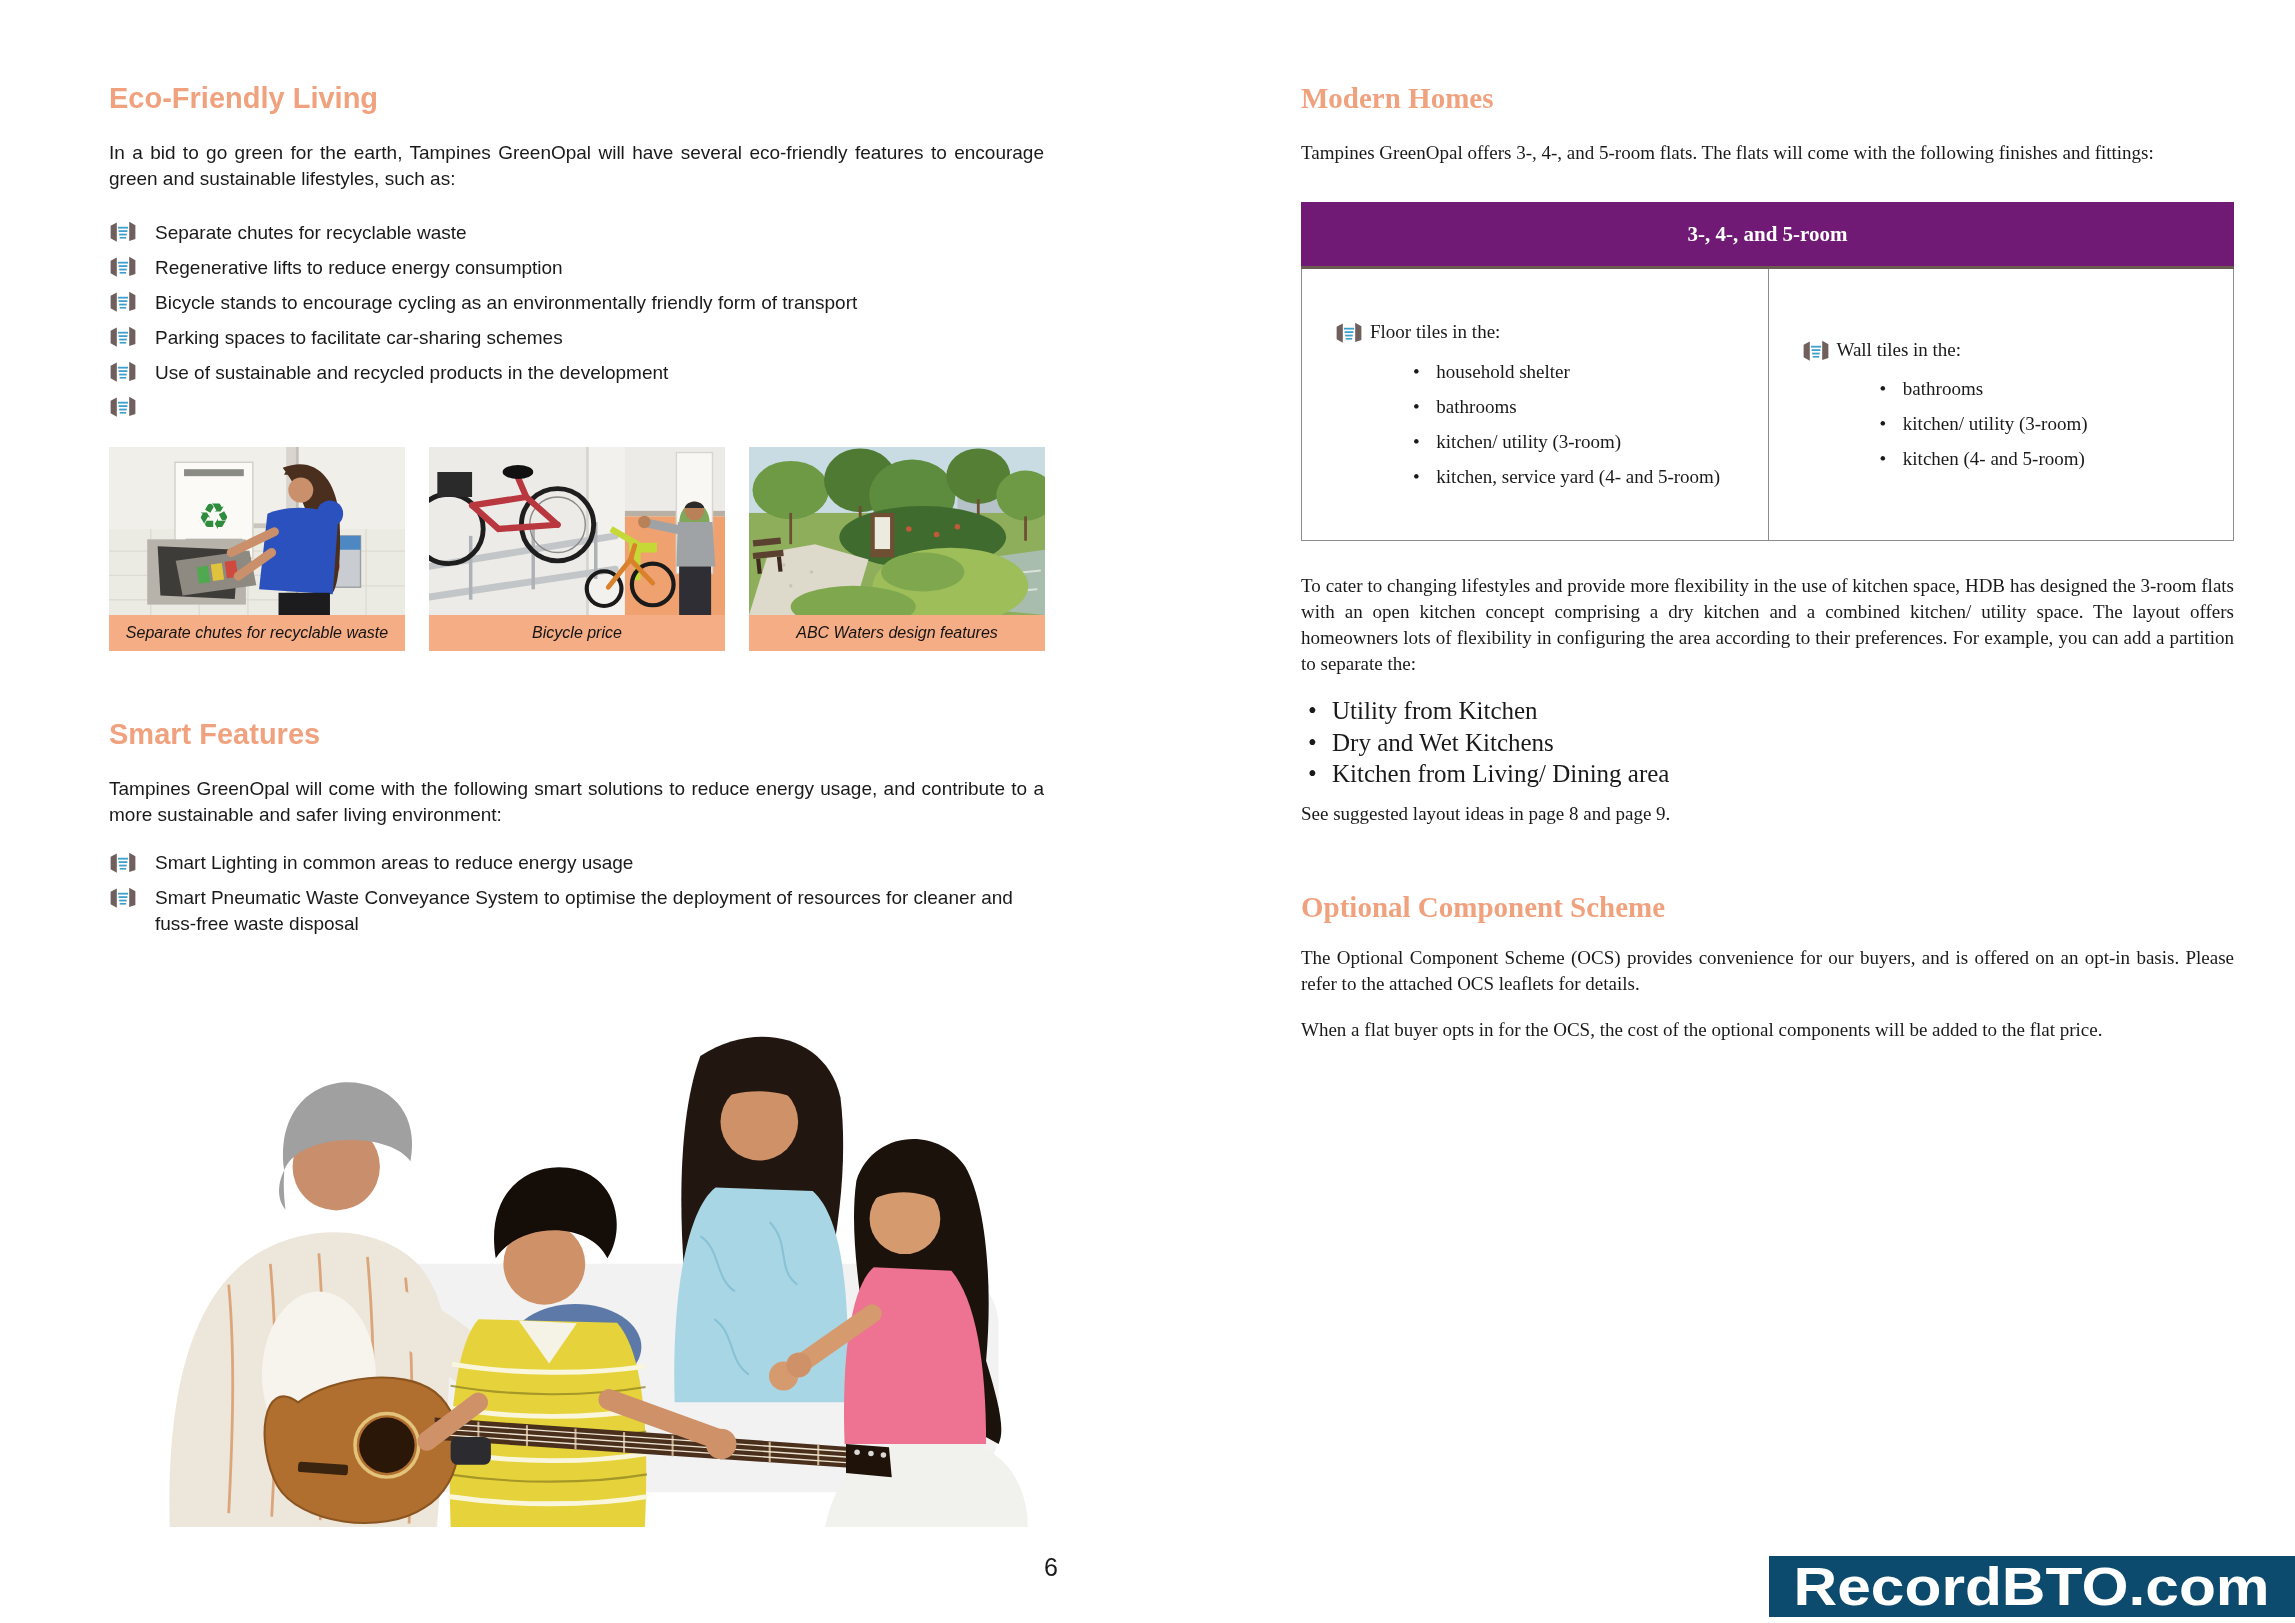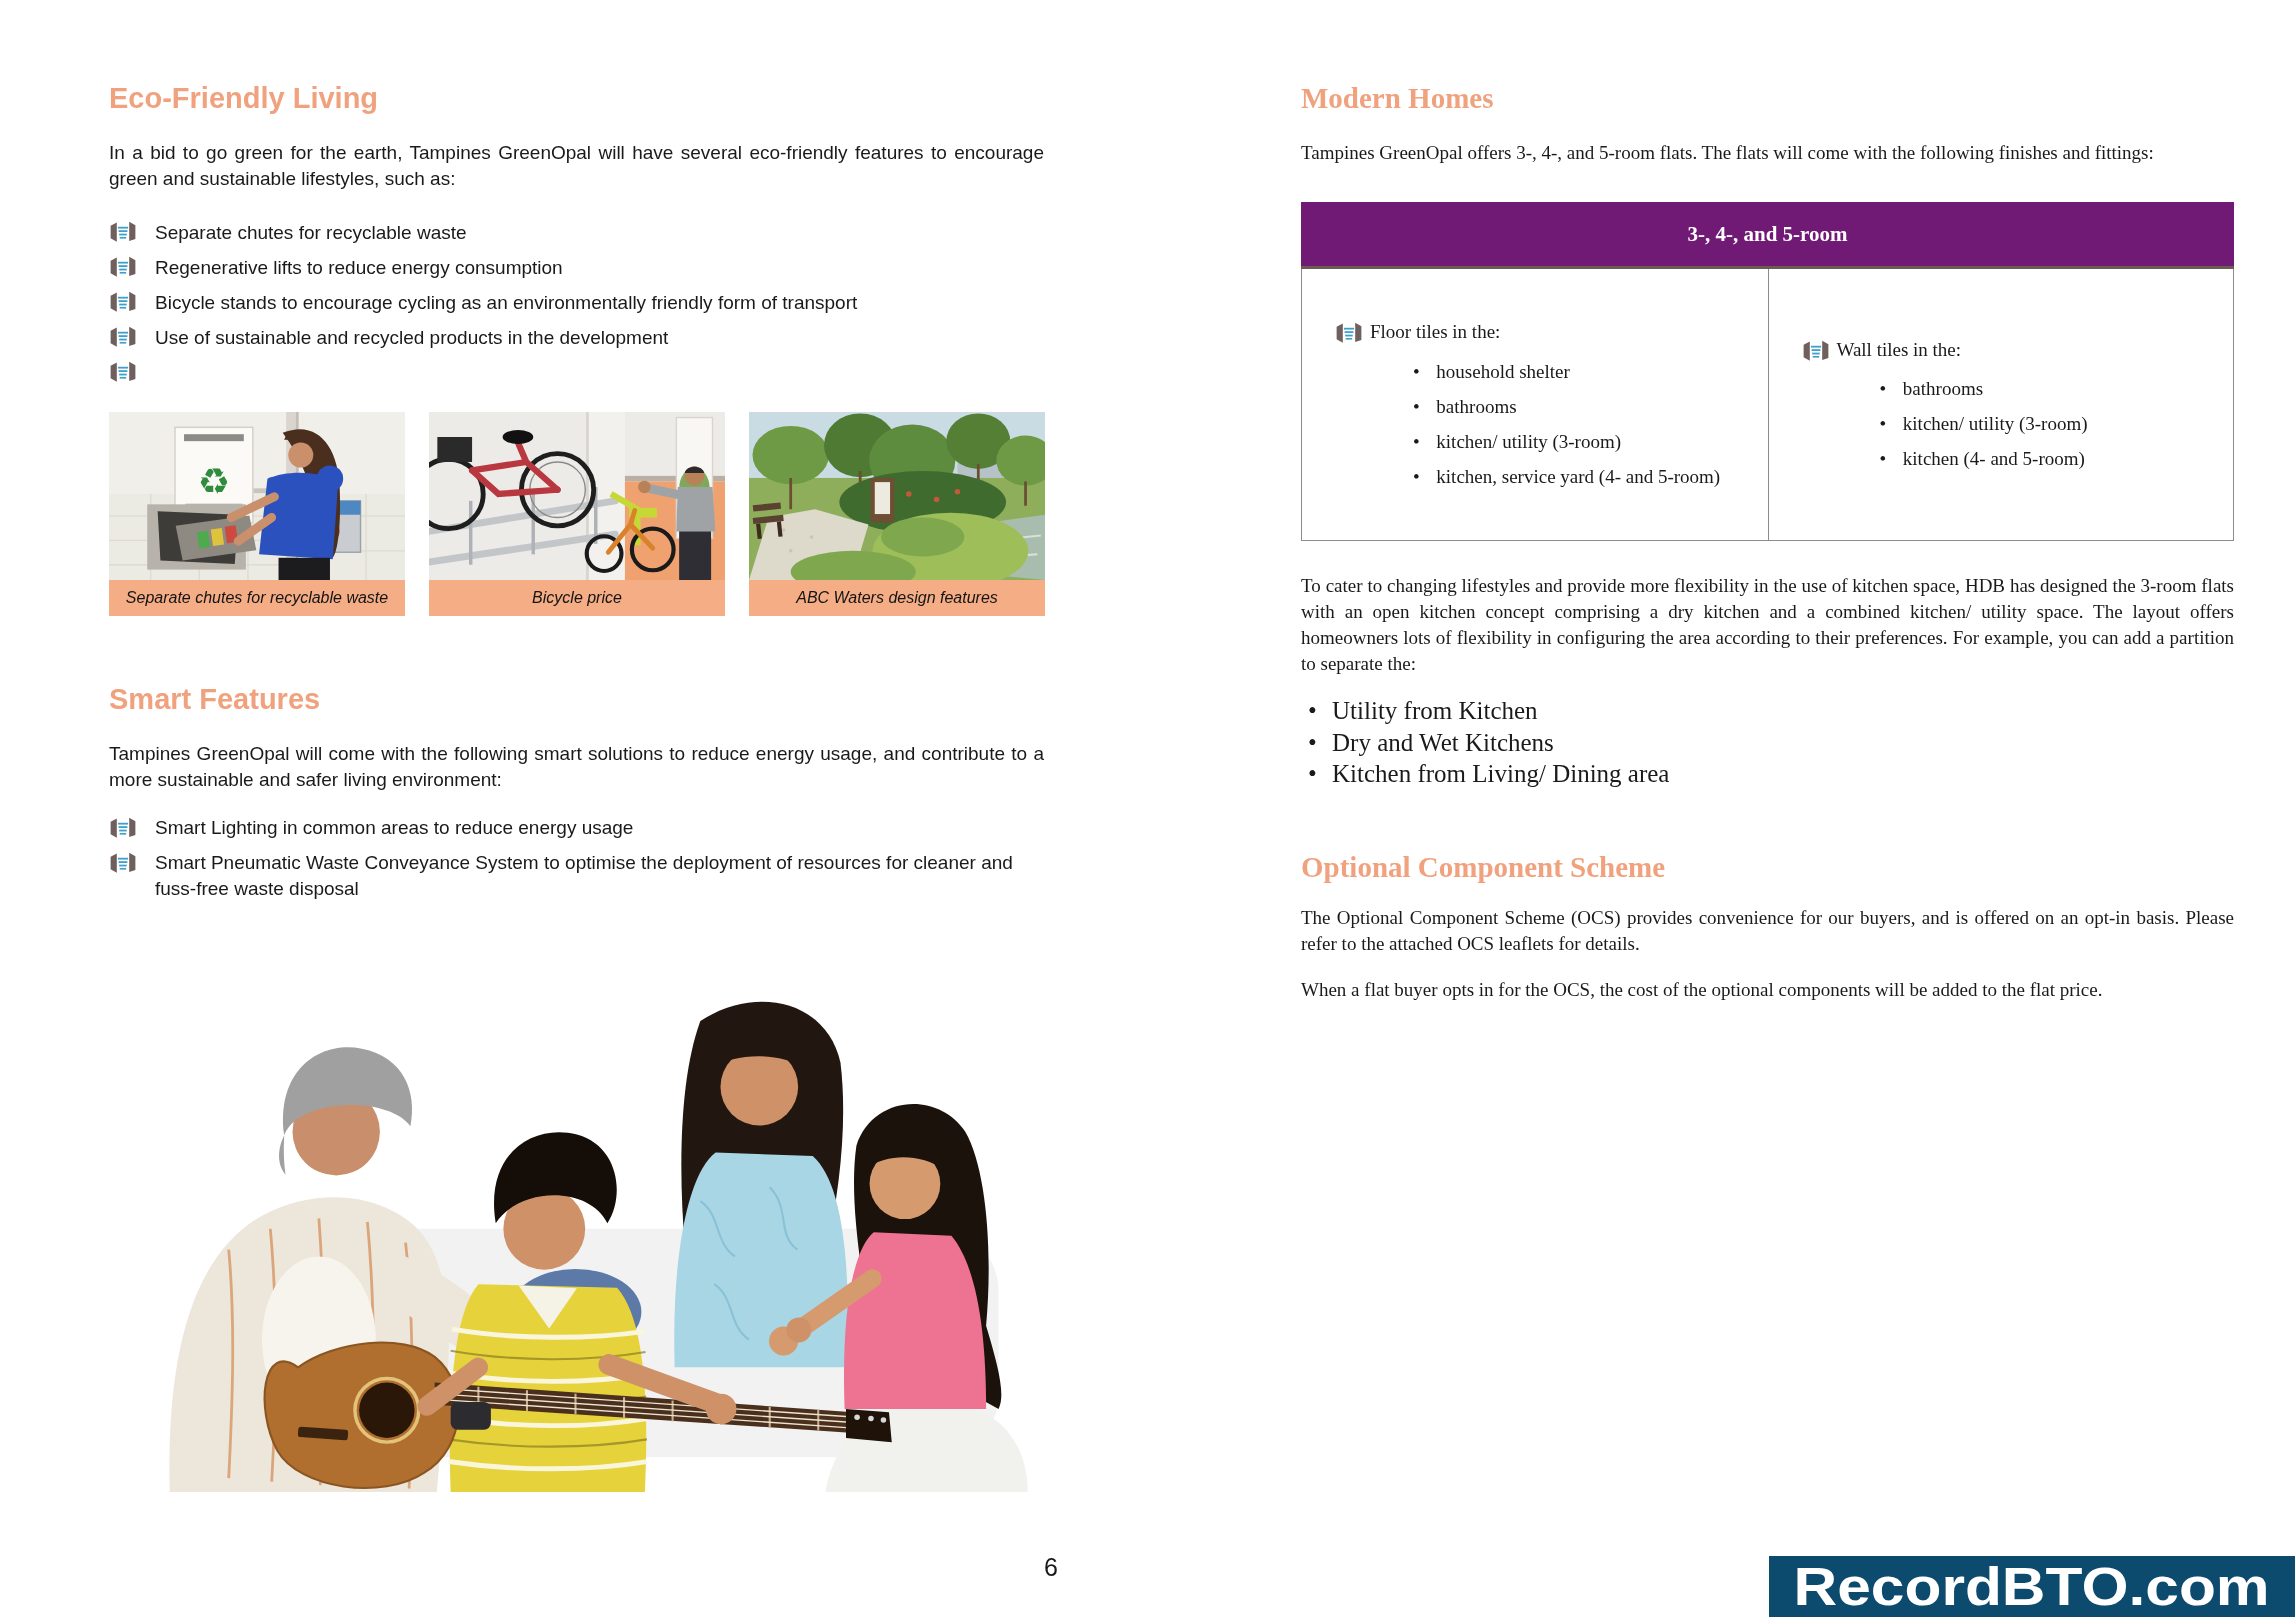--- a/index.html
+++ b/index.html
@@ -132,20 +132,26 @@
         <svg class="chute-icon" viewBox="0 0 40 32" width="28" height="22">
             <use href="#chuteIcon"></use>
           </svg>
         <span>Regenerative lifts to reduce energy consumption</span>
       </li>
       <li>
         <svg class="chute-icon" viewBox="0 0 40 32" width="28" height="22">
             <use href="#chuteIcon"></use>
           </svg>
         <span>Bicycle stands to encourage cycling as an environmentally friendly form of transport</span>
+      </li>
+      <li>
+        <svg class="chute-icon" viewBox="0 0 40 32" width="28" height="22">
+            <use href="#chuteIcon"></use>
+          </svg>
+        <span>Parking spaces to facilitate car-sharing schemes</span>
       </li>
       <li>
         <svg class="chute-icon" viewBox="0 0 40 32" width="28" height="22">
             <use href="#chuteIcon"></use>
           </svg>
         <span>Use of sustainable and recycled products in the development</span>
       </li>
       <li>
         <svg class="chute-icon" viewBox="0 0 40 32" width="28" height="22">
             <use href="#chuteIcon"></use>
@@ -471,20 +477,21 @@
           <span>Utility from Kitchen</span>
         </li>
       <li>
           <span>Dry and Wet Kitchens</span>
         </li>
       <li>
           <span>Kitchen from Living/ Dining area</span>
         </li>
     </ul>
 
+    <p class="body-text see-note">See suggested layout ideas in page 8 and page 9.</p>
 
     <h2 class="section-title mt-ocs">Optional Component Scheme</h2>
     <p class="body-text" style="margin-top:21px">The Optional Component Scheme (OCS) provides convenience for our buyers, and is offered on an opt-in basis. Please refer to the attached OCS leaflets for details.</p>
     <p class="body-text p2">When a flat buyer opts in for the OCS, the cost of the optional components will be added to the flat price.</p>
   </div>
 
   <div class="page-number">6</div>
 
   <div class="watermark">
     <span>RecordBTO.com</span>

